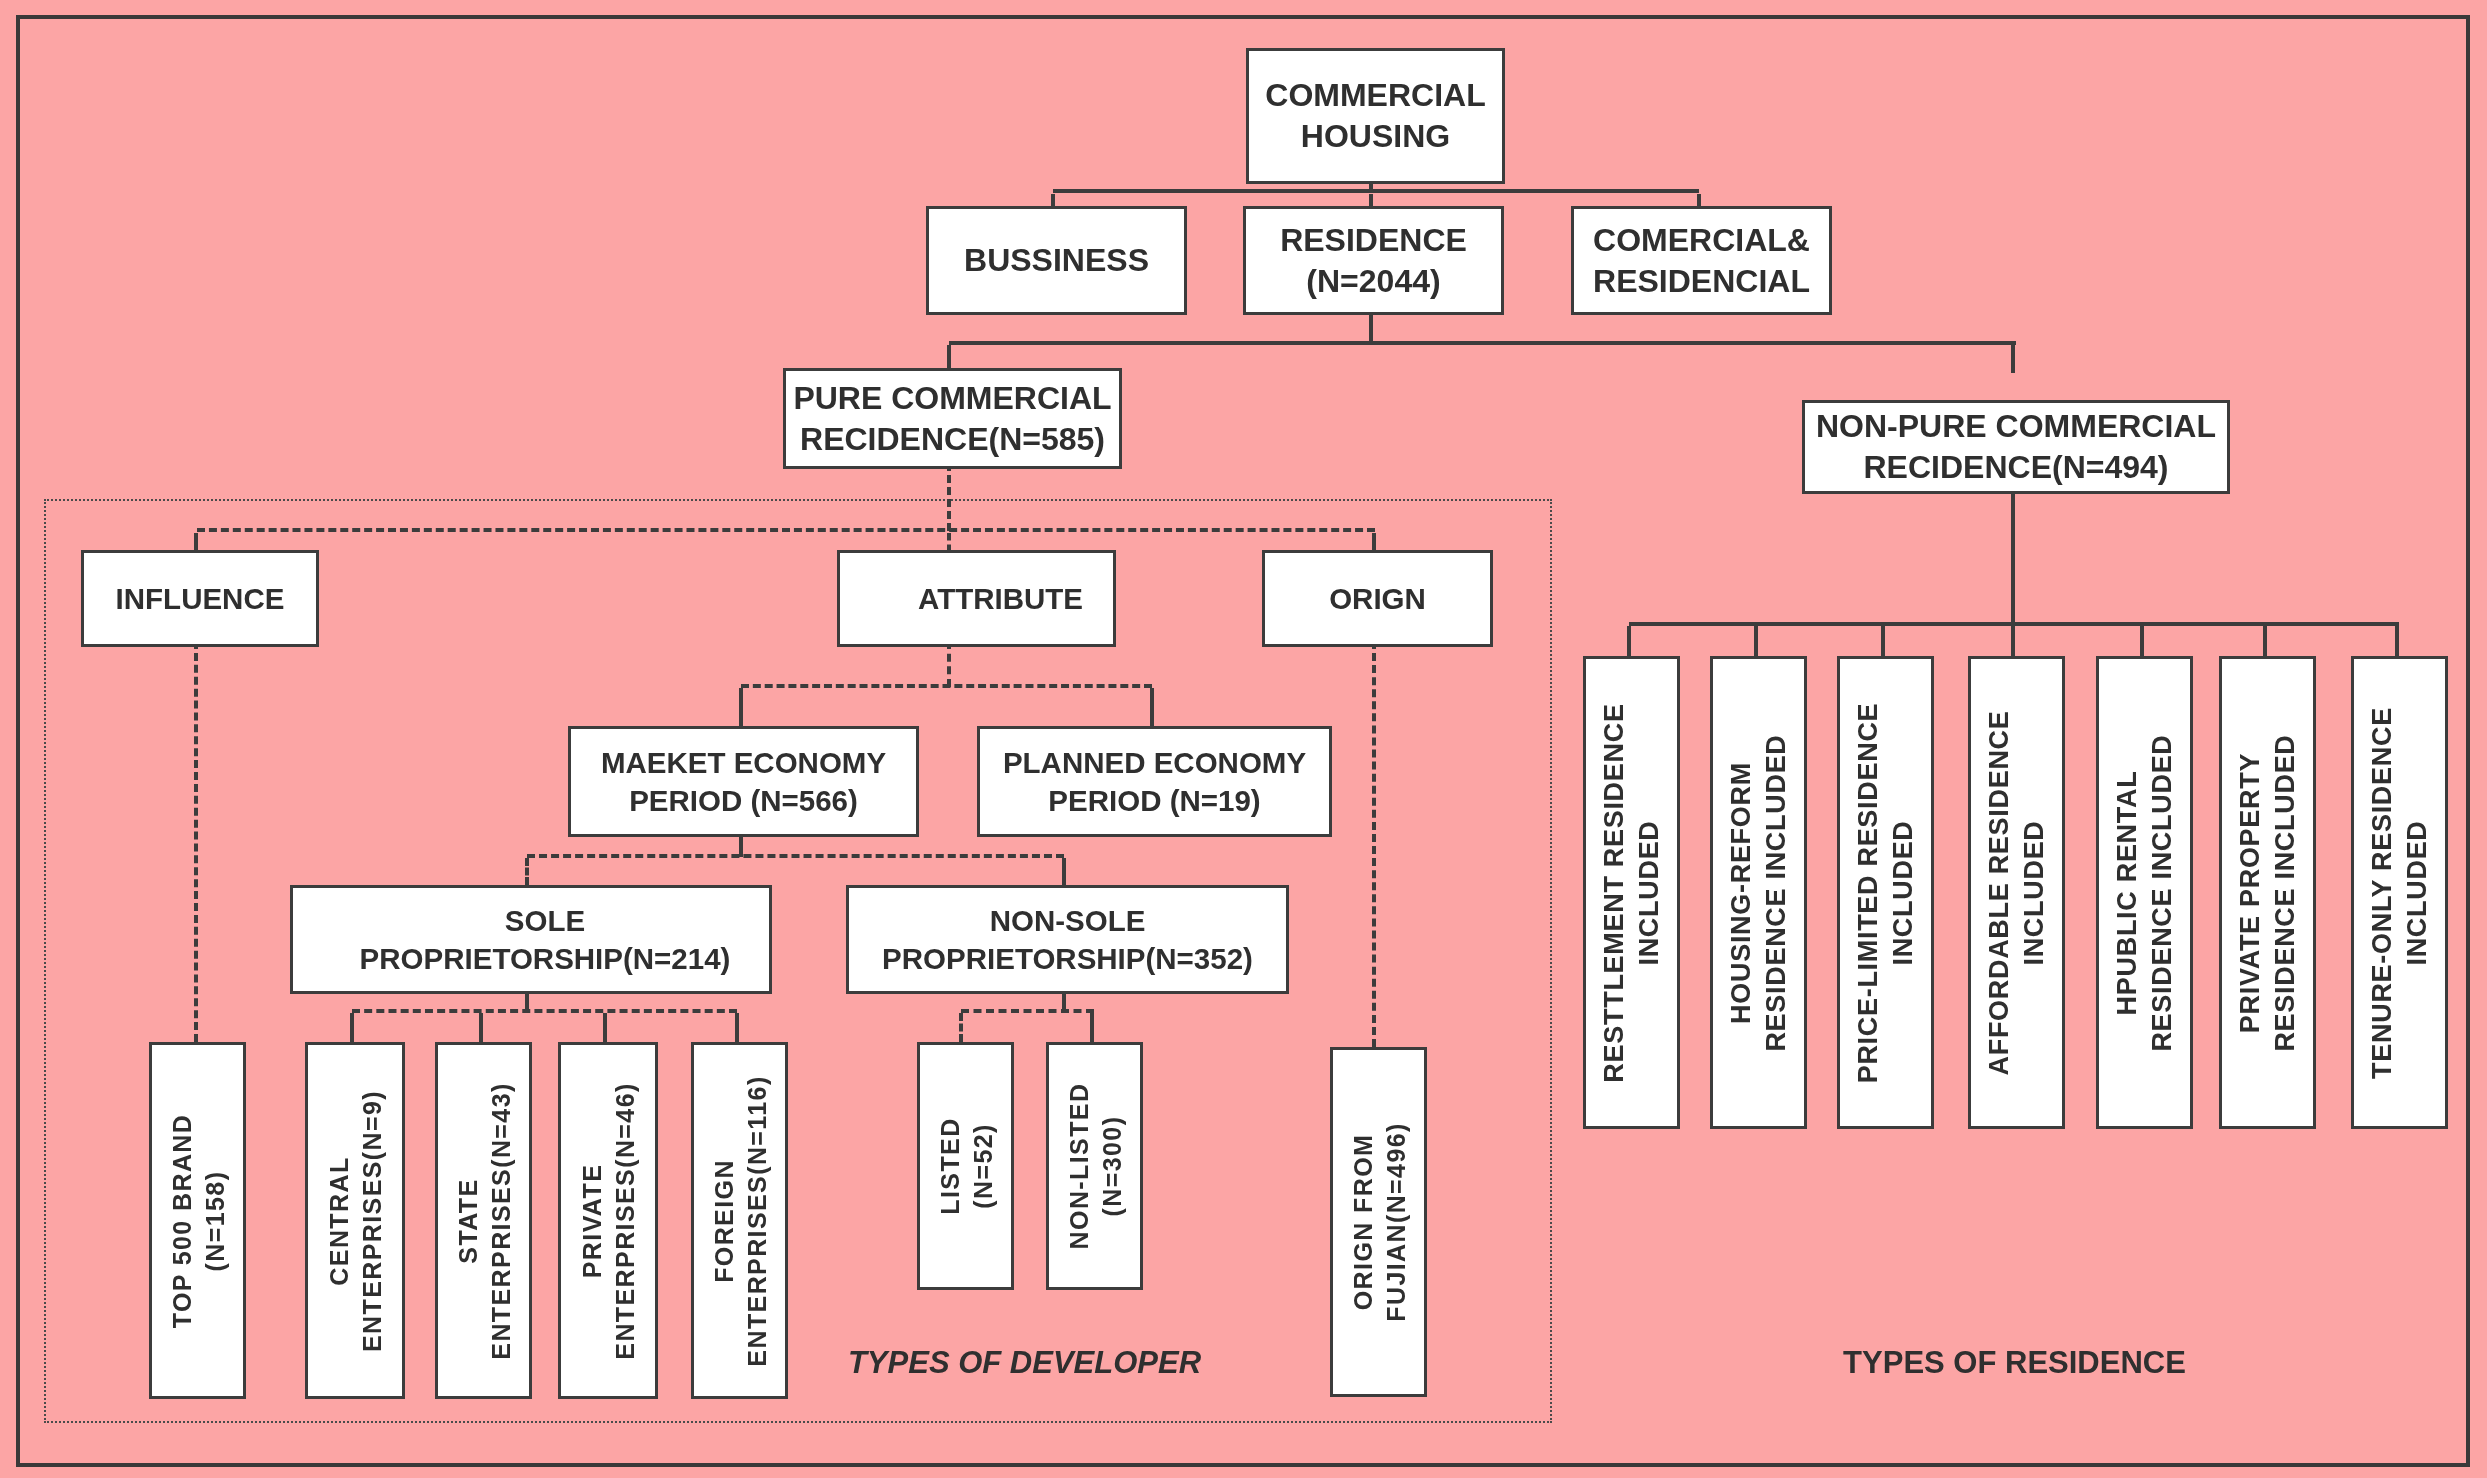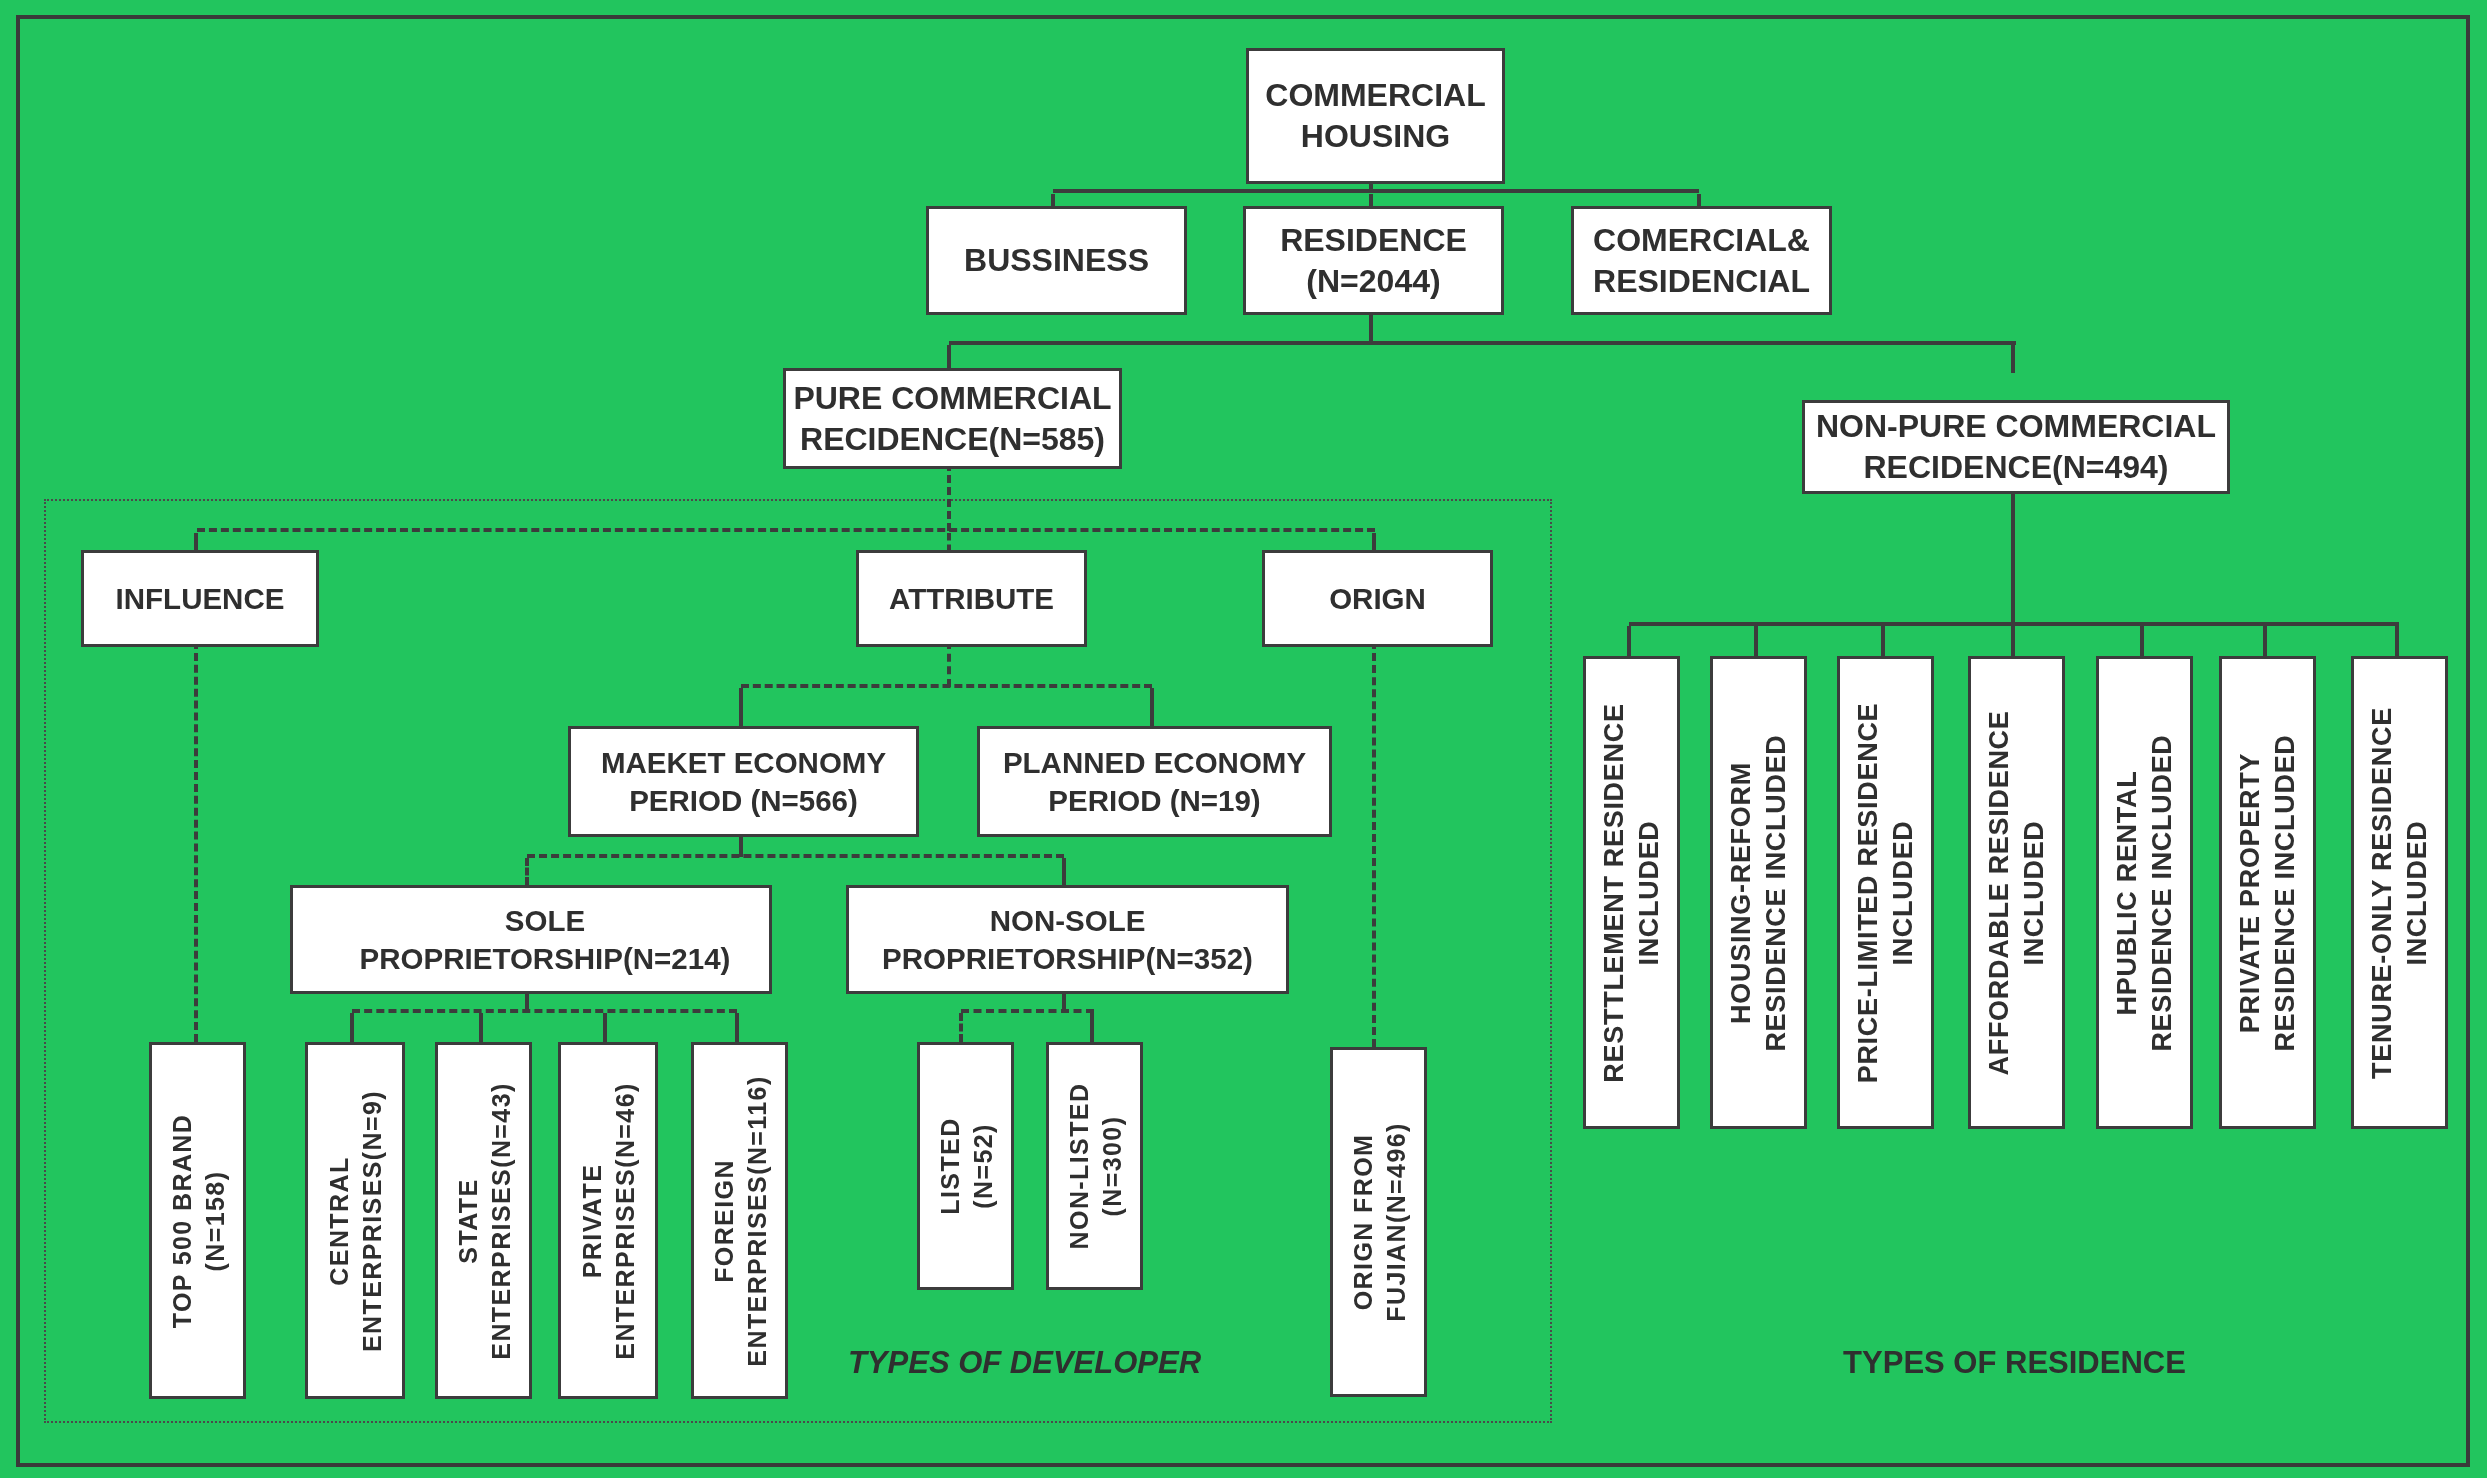--- a/index.html
+++ b/index.html
@@ -1,16 +1,16 @@
 <!DOCTYPE html>
 <html style="font-size:11.2px"><head>
 <meta charset="utf-8">
 <style>
   html,body{margin:0;padding:0;background:#ffffff;}
-  .page{position:relative;width:2487px;height:1479px;background:#22c55e;
+  .page{position:relative;width:2487px;height:1479px;background:#fca5a5;
         font-family:"Liberation Sans","DejaVu Sans",sans-serif;color:#2f2f2f;overflow:hidden;}
   .frame{position:absolute;left:16px;top:14.7px;width:2446px;height:1444px;border:4.2px solid #3a3a3a;}
   .box{position:absolute;background:#ffffff;border:3.5px solid #3c3c3c;
        display:flex;align-items:center;justify-content:center;text-align:center;
        font-weight:bold;white-space:pre-line;line-height:1.28;z-index:3;}
   .fs-lg{font-size:32px;}
   .fs-md{font-size:29.5px;}
   .vbox{position:absolute;background:#ffffff;border:3.5px solid #3c3c3c;z-index:3;}
   .vbox .rot{position:absolute;top:50%;left:50%;transform:translate(-50%,-50%) rotate(-90deg);
        text-align:center;font-weight:bold;white-space:pre-line;line-height:1.3;}
@@ -101,21 +101,21 @@
     <span>PURE COMMERCIAL
 RECIDENCE(N=585)</span>
   </div>
   <div class="box fs-lg" style="left:1802px;top:372px;width:422px;height:88px;margin-top:28px;">
     <span>NON-PURE COMMERCIAL
 RECIDENCE(N=494)</span>
   </div>
   <div class="box fs-md" style="left:81px;top:550px;width:232px;height:91px;">
     <span>INFLUENCE</span>
   </div>
-  <div class="box fs-md" style="left:856px;top:550px;width:225px;height:91px;">
+  <div class="box fs-md" style="left:837px;top:550px;width:225px;height:91px;padding-left:48px;">
     <span>ATTRIBUTE</span>
   </div>
   <div class="box fs-md" style="left:1262px;top:550px;width:225px;height:91px;">
     <span>ORIGN</span>
   </div>
   <div class="box fs-md" style="left:568px;top:726px;width:345px;height:105px;">
     <span>MAEKET ECONOMY
 PERIOD (N=566)</span>
   </div>
   <div class="box fs-md" style="left:977px;top:726px;width:349px;height:105px;">

